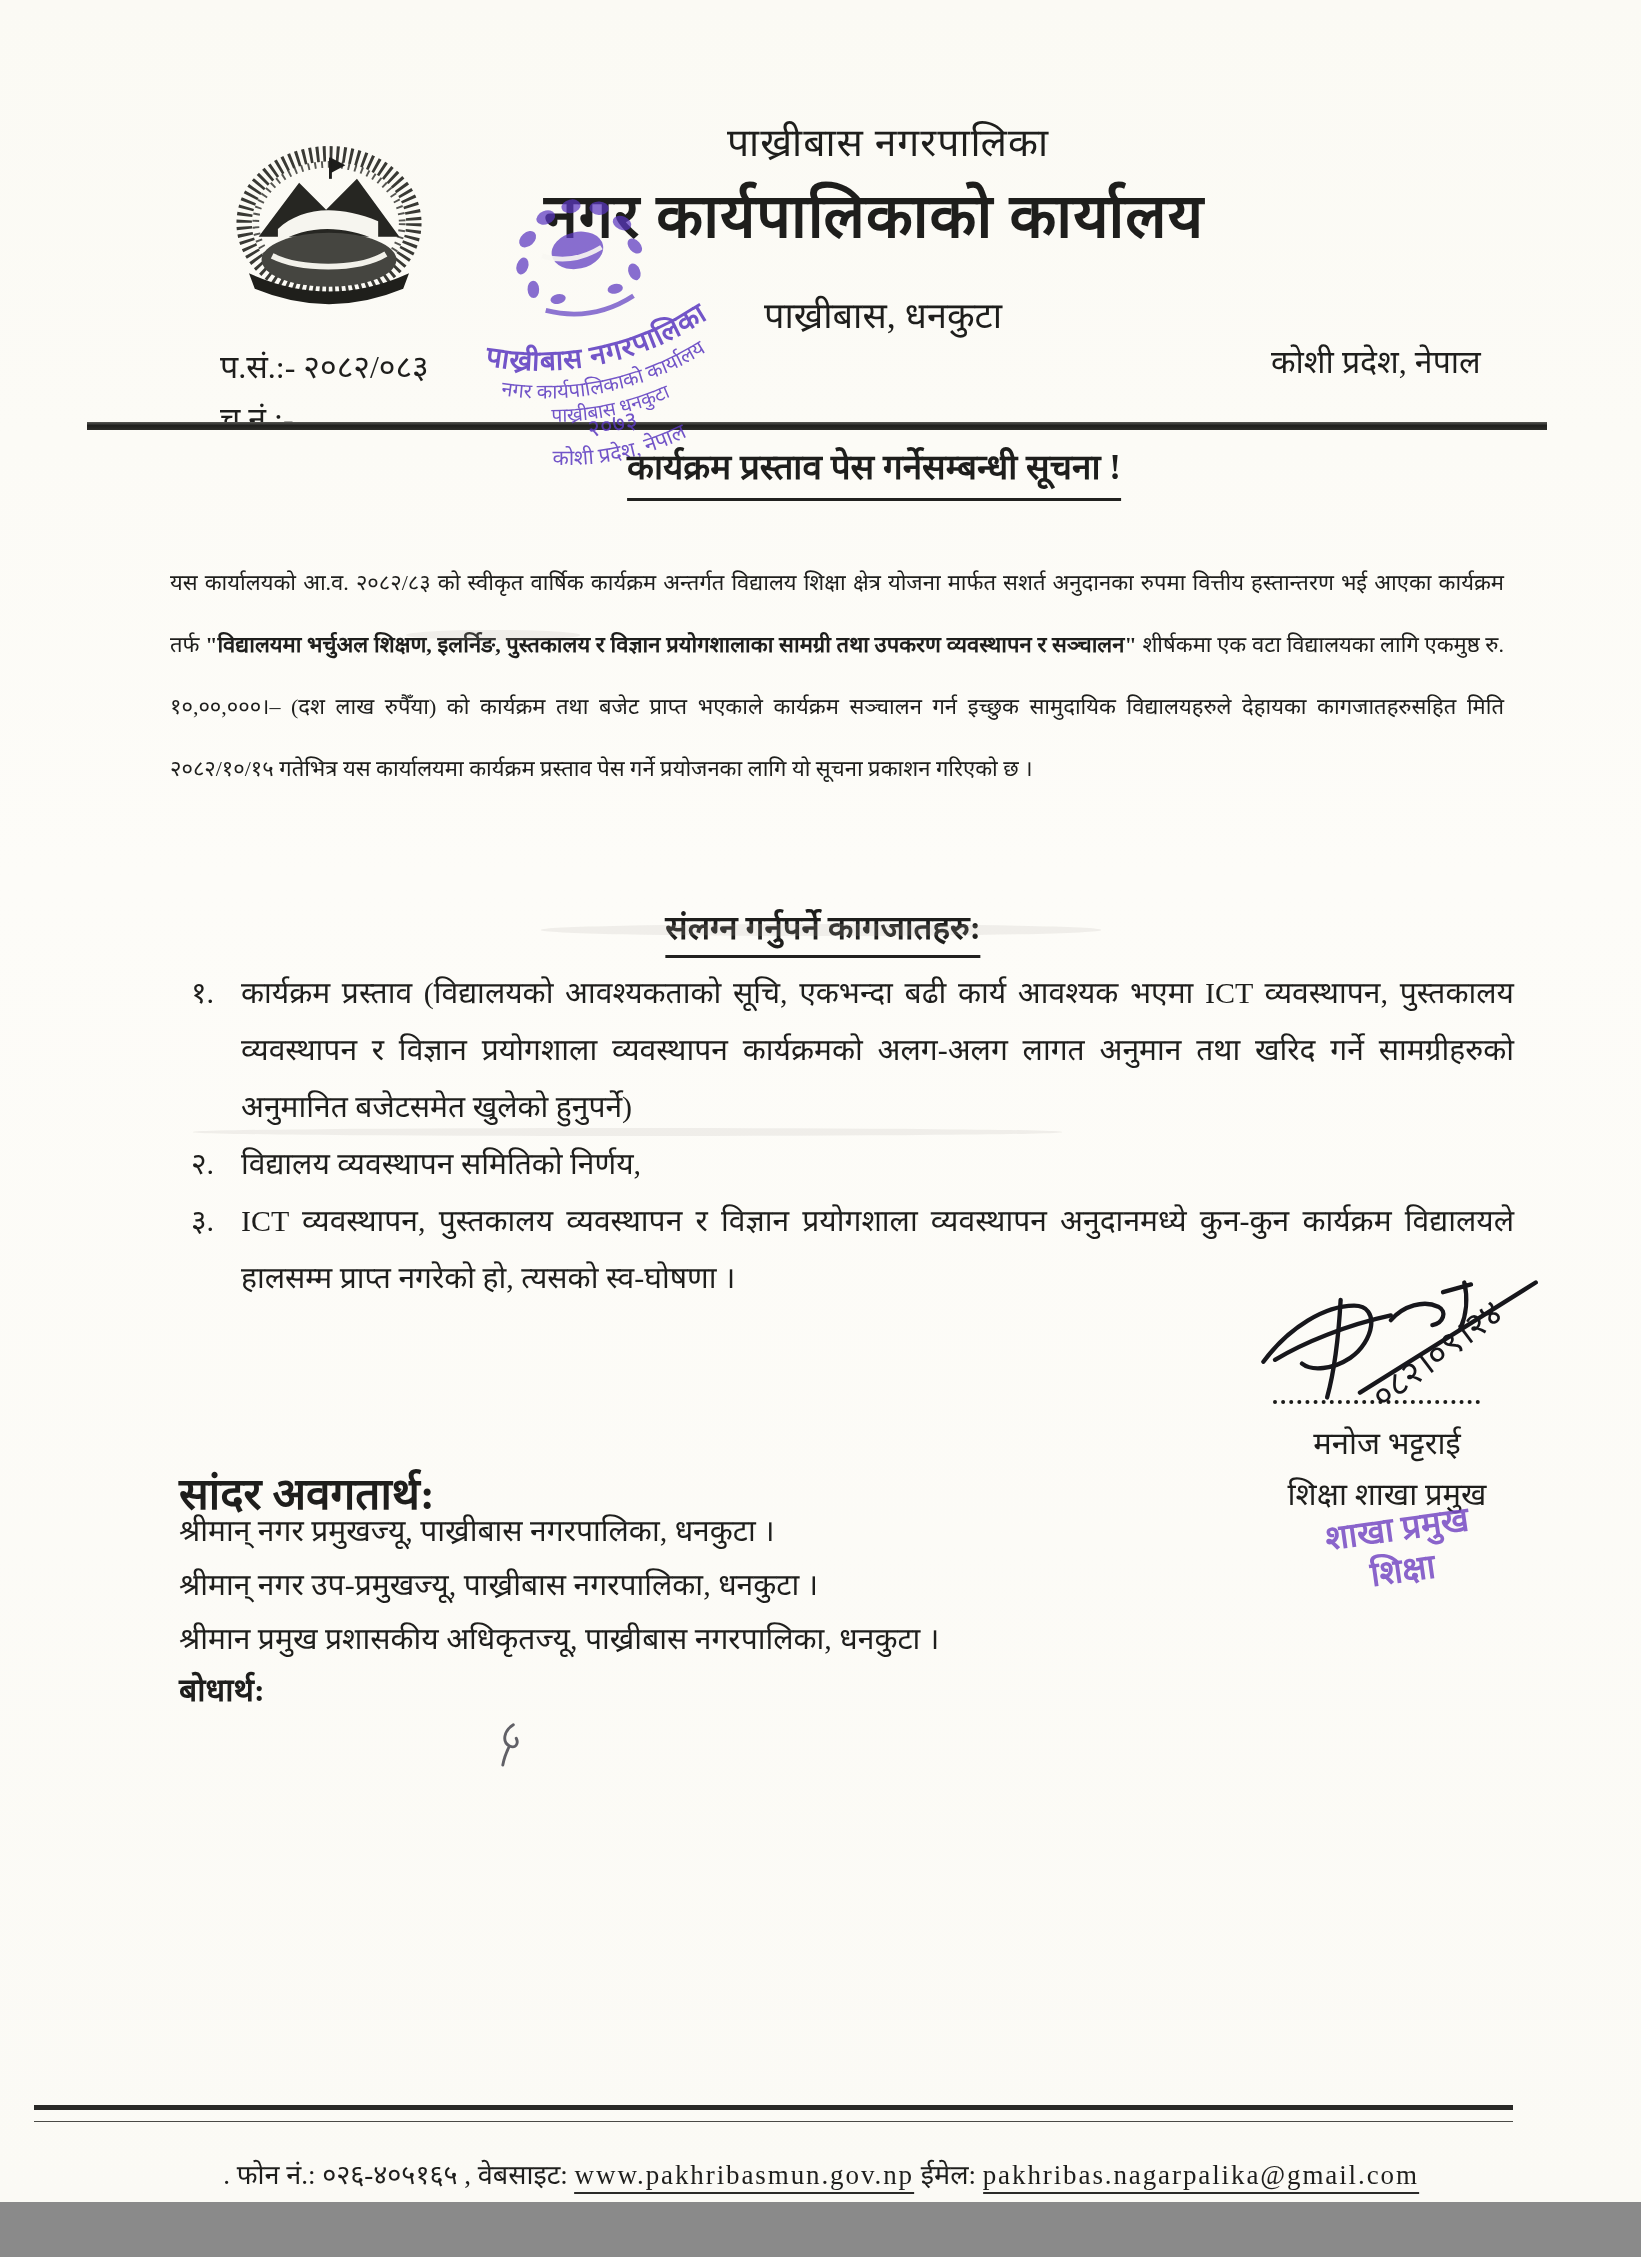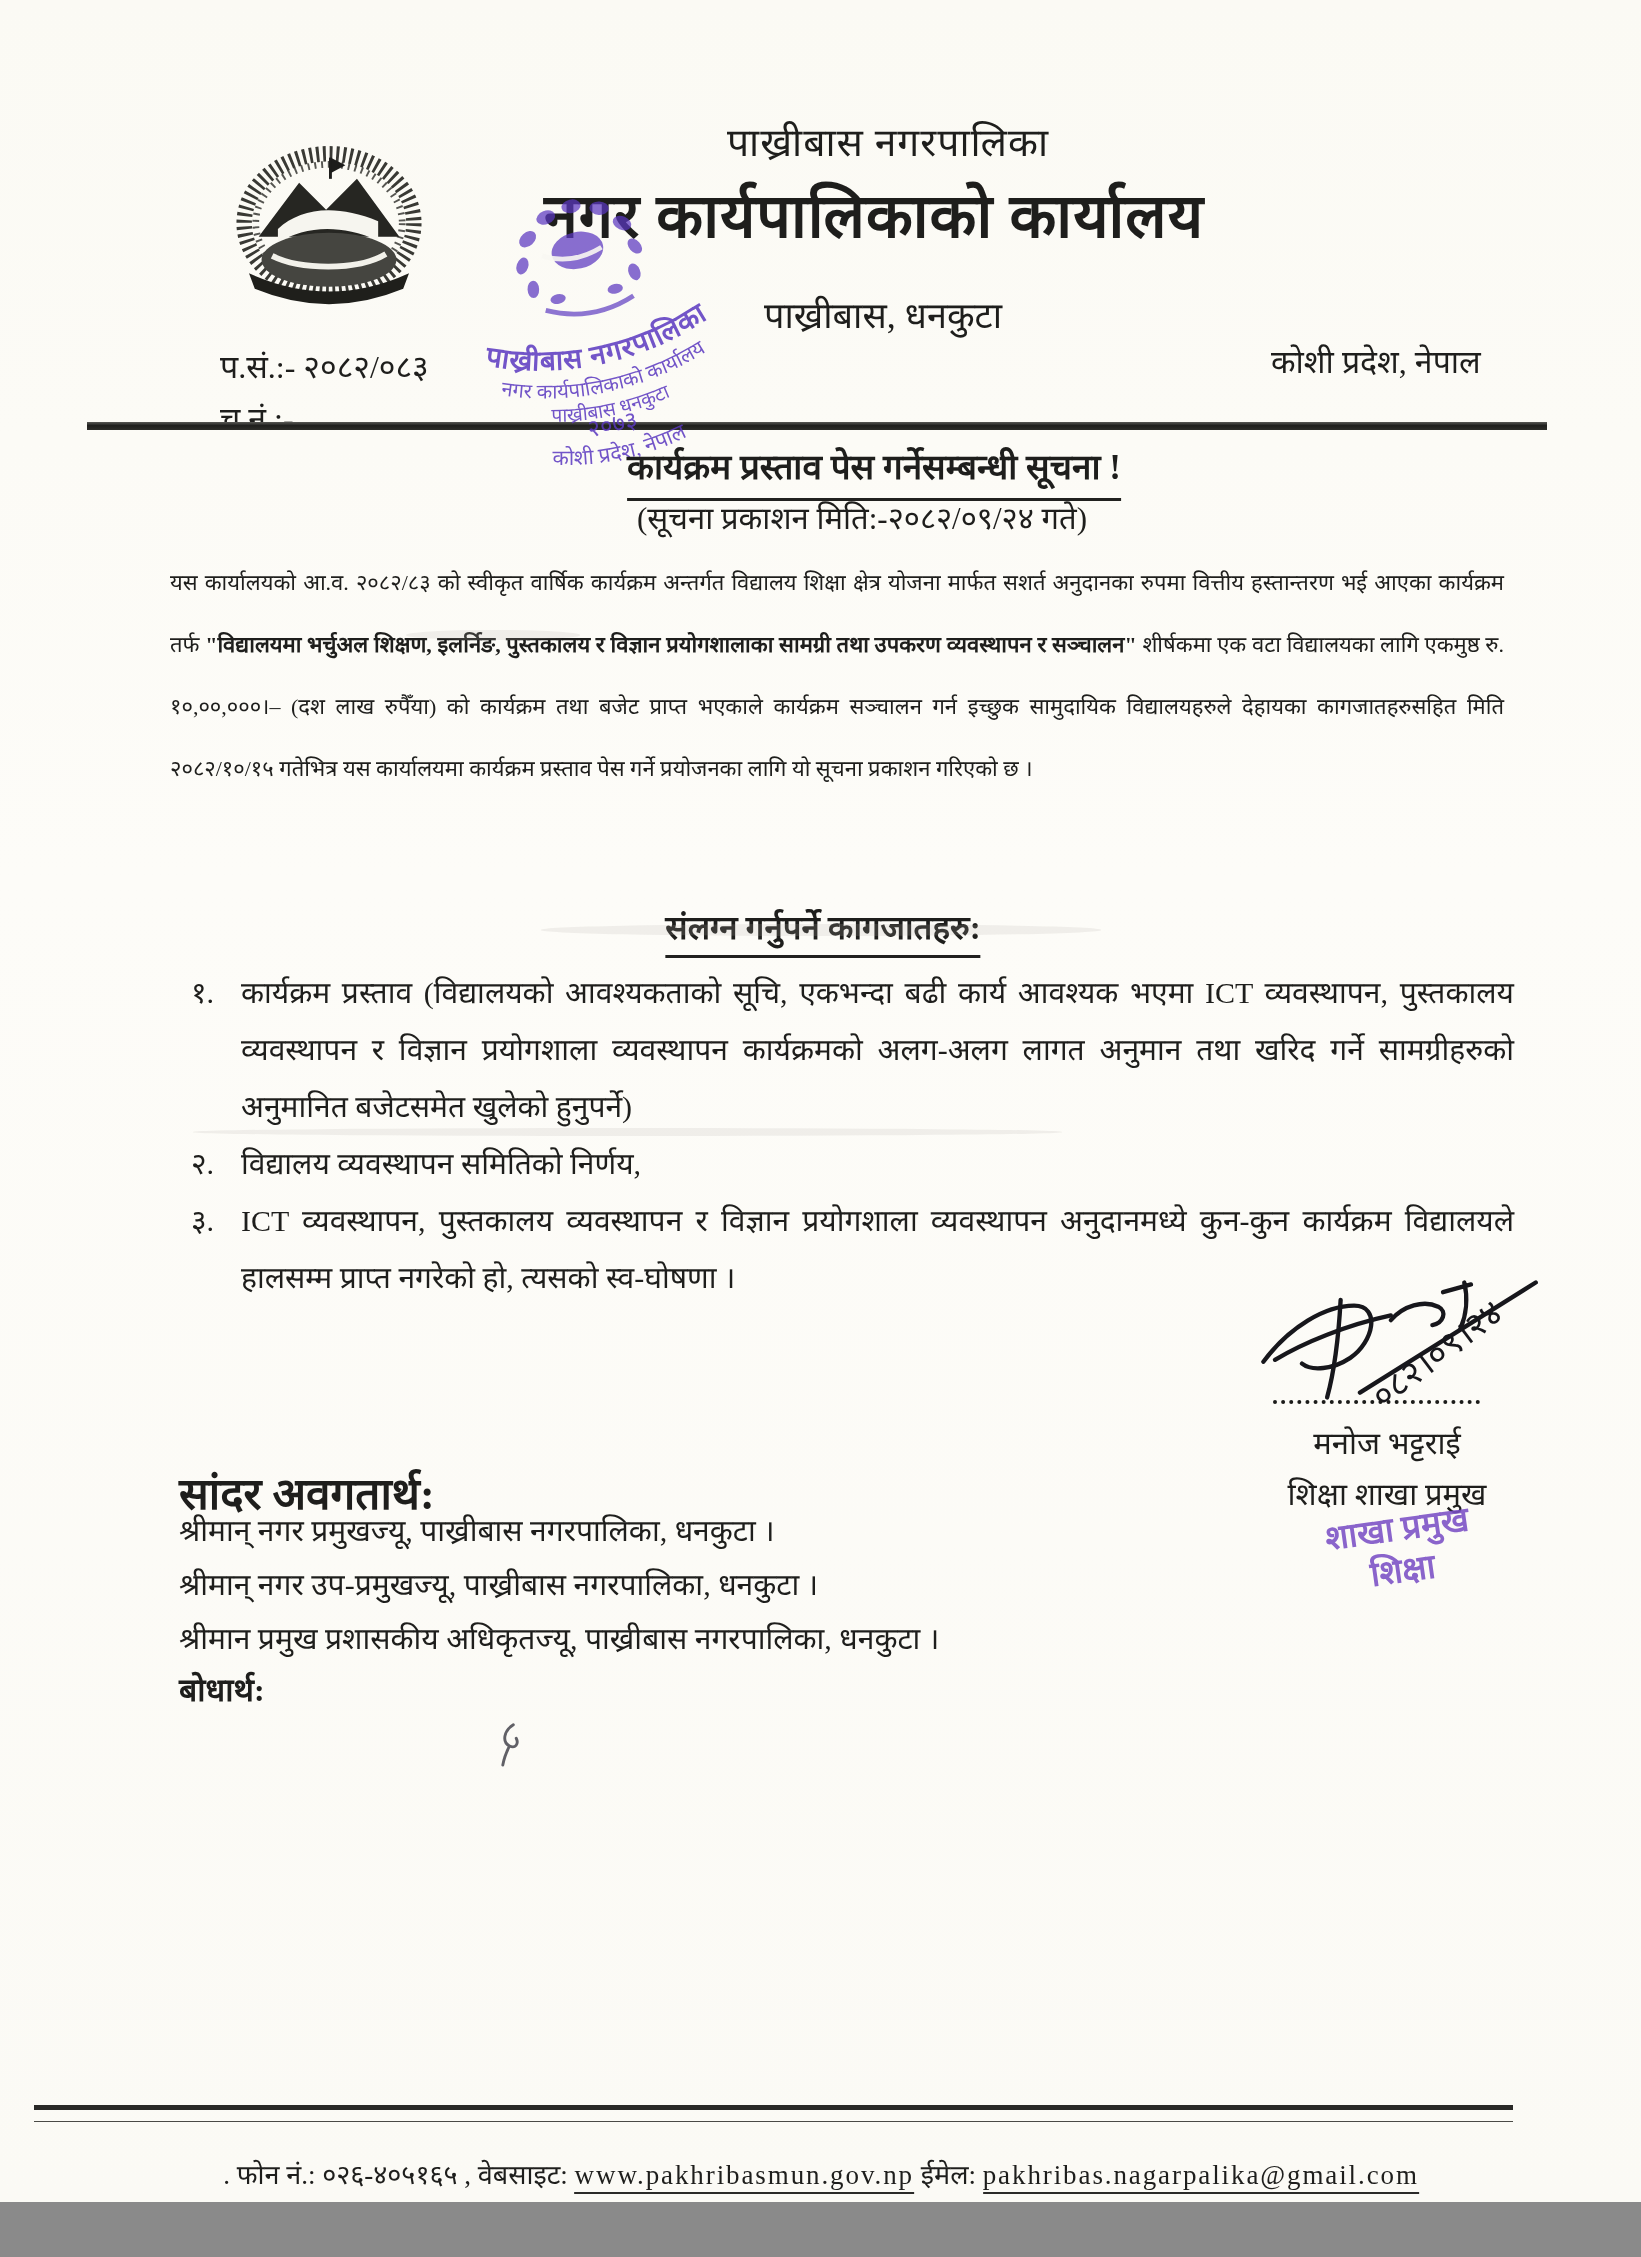--- a/index.html
+++ b/index.html
@@ -121,21 +121,20 @@
       <text x="163" y="262" font-size="25" text-anchor="middle">२०७३</text>
       <text font-size="22">
         <textPath href="#arcR4" startOffset="50%" text-anchor="middle">कोशी प्रदेश, नेपाल</textPath>
       </text>
     </g>
   </svg>
 
   <div class="abs ctr notice-title">
     <span class="t">कार्यक्रम प्रस्ताव पेस गर्नेसम्बन्धी सूचना !</span>
   </div>
-  <div class="abs ctr publish-date">(सूचना प्रकाशन मिति:-२०८२/०९/२४ गते)</div>
 
   <div class="abs body-par">
     <span>यस कार्यालयको आ.व. २०८२/८३ को स्वीकृत वार्षिक कार्यक्रम अन्तर्गत विद्यालय शिक्षा क्षेत्र योजना मार्फत सशर्त अनुदानका रुपमा वित्तीय हस्तान्तरण भई आएका कार्यक्रम तर्फ </span><span style="font-weight:bold;">"विद्यालयमा भर्चुअल शिक्षण, इलर्निङ, पुस्तकालय र विज्ञान प्रयोगशालाका सामग्री तथा उपकरण व्यवस्थापन र सञ्चालन"</span><span> शीर्षकमा एक वटा विद्यालयका लागि एकमुष्ठ रु. १०,००,०००।– (दश लाख रुपैँया) को कार्यक्रम तथा बजेट प्राप्त भएकाले कार्यक्रम सञ्चालन गर्न इच्छुक सामुदायिक विद्यालयहरुले देहायका कागजातहरुसहित मिति २०८२/१०/१५ गतेभित्र यस कार्यालयमा कार्यक्रम प्रस्ताव पेस गर्ने प्रयोजनका लागि यो सूचना प्रकाशन गरिएको छ ।</span>
   </div>
 
   <div class="abs ctr sec-head">
     <span class="t">संलग्न गर्नुपर्ने कागजातहरु:</span>
   </div>
   <div class="abs att-list">
     <div class="att-item">

